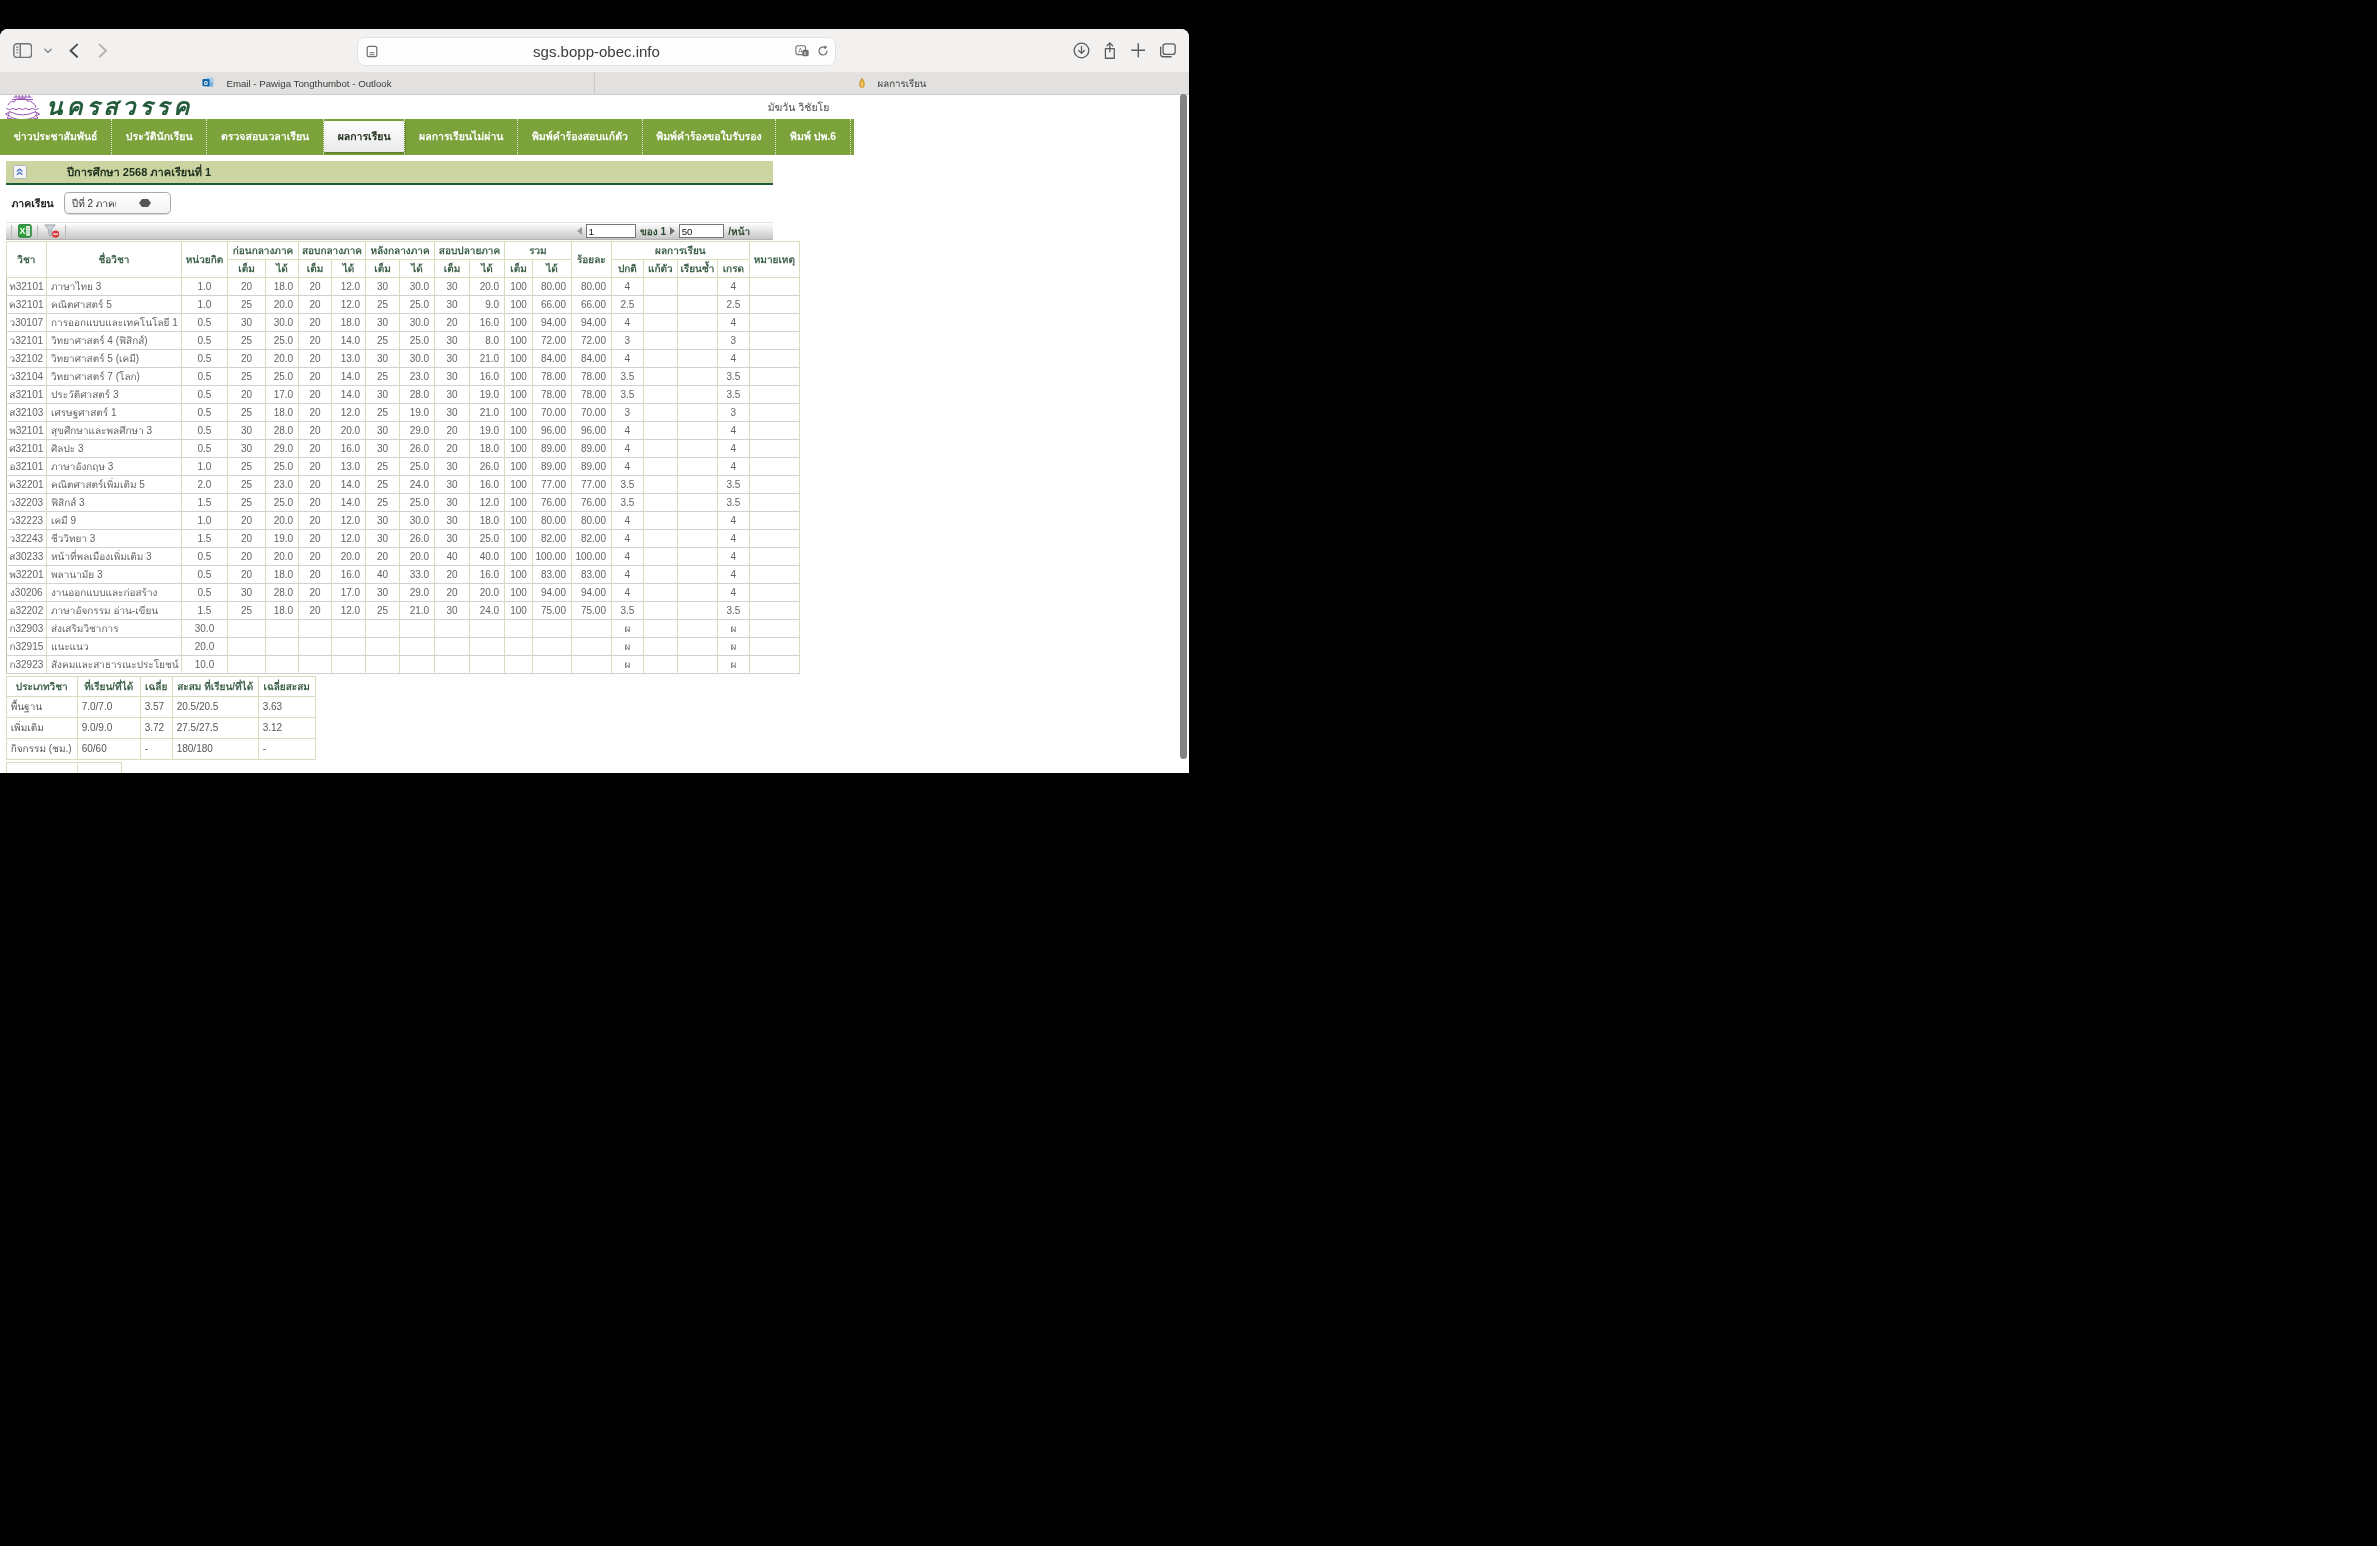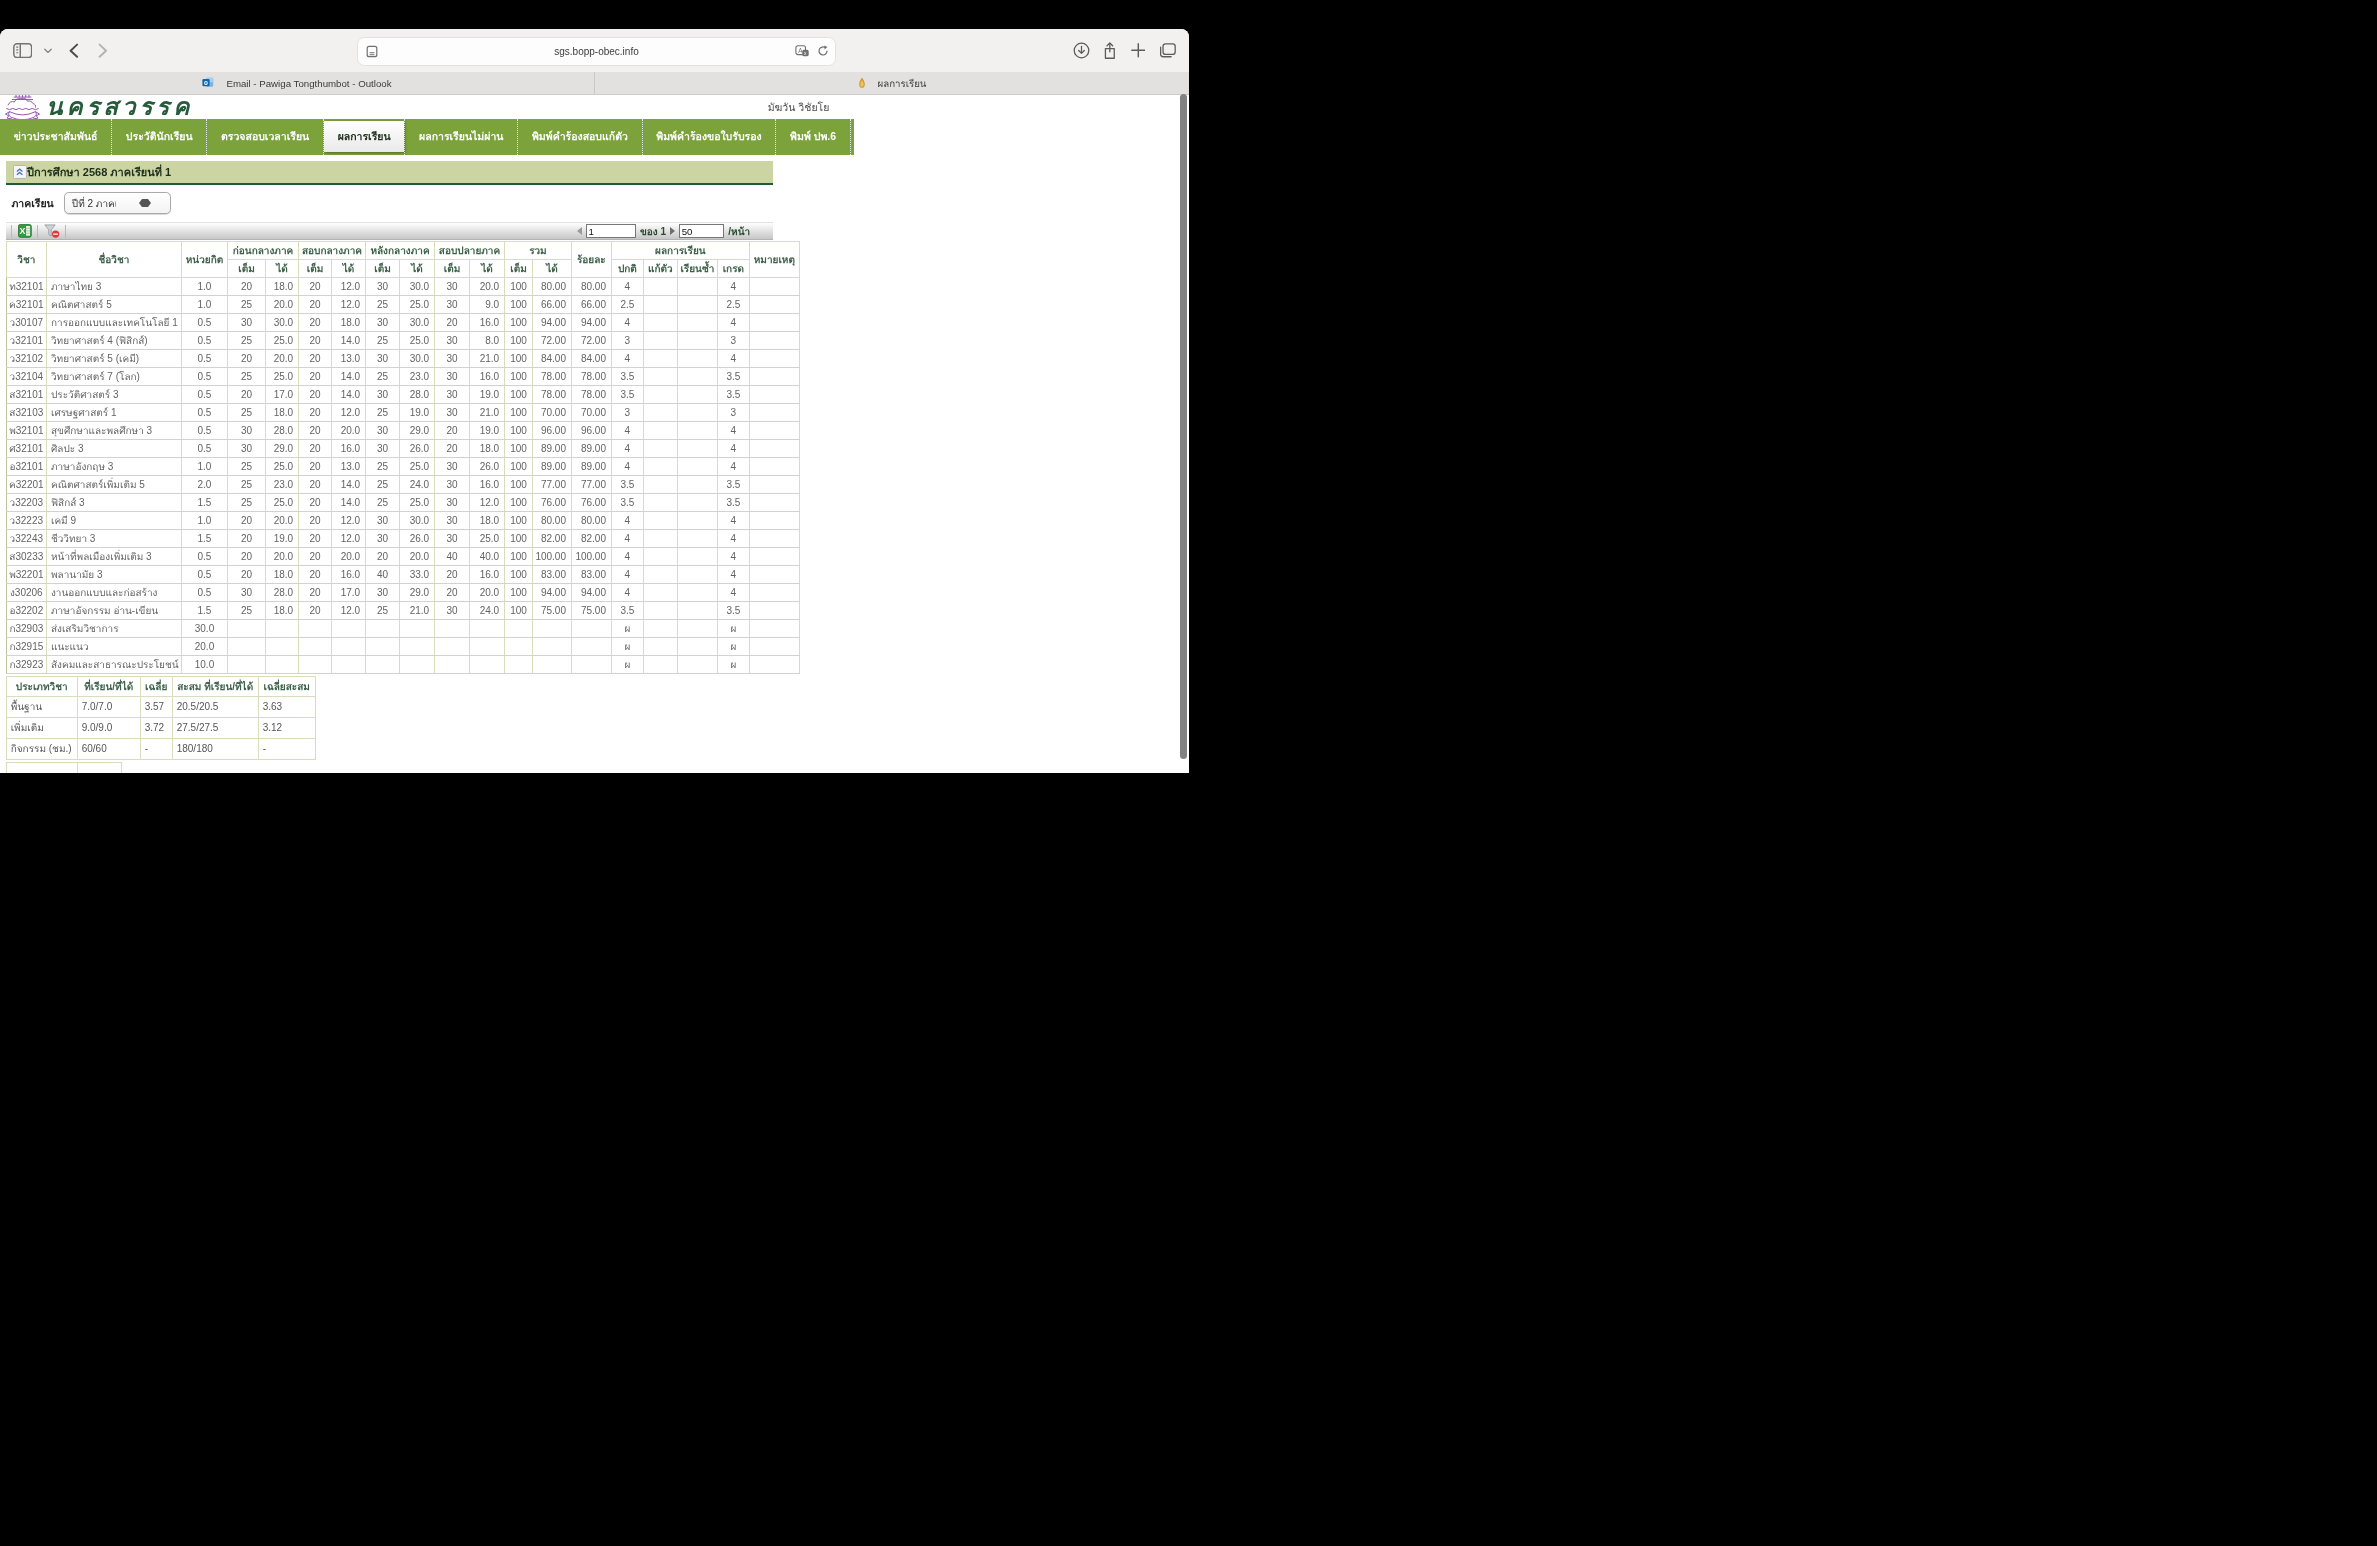--- a/index.html
+++ b/index.html
@@ -8,21 +8,21 @@
     font-family:"Liberation Sans",sans-serif;
   }
   
   .window{position:absolute;left:0;top:29px;width:1189px;height:744px;background:#fff;
     border-radius:8px 8px 0 0;overflow:hidden;}
   .toolbar{position:relative;height:43px;background:#f2f1ef;}
   .tb-left{position:absolute;left:13px;top:0;height:43px;display:flex;align-items:center;gap:11.3px;}
   .icon-btn{display:flex;align-items:center;justify-content:center;border:none;background:none;padding:0;cursor:default;}
   .url-pill{position:absolute;left:357px;top:8px;width:477px;height:27px;background:#fdfdfd;
     border:0.8px solid #e3e1df;border-radius:7.3px;display:flex;align-items:center;}
-  .url-text{flex:1;text-align:center;font-size:10px;color:#3c3c3c;}
+  .url-text{flex:1;text-align:center;font-size:15px;color:#3c3c3c;}
   .pill-left{position:absolute;left:8px;top:6.5px;}
   .pill-right{position:absolute;right:6.5px;top:6.5px;display:flex;gap:6.5px;align-items:center;}
   .tb-right{position:absolute;right:13px;top:0;height:43px;display:flex;align-items:center;gap:13.7px;}
   .tabbar{height:22px;background:#e3e1df;border-bottom:0.8px solid #cecccb;display:flex;}
   .tab{flex:1;display:flex;align-items:center;justify-content:center;gap:12px;font-size:9.7px;color:#3a3a3a;overflow:hidden;white-space:nowrap;}
   .tab+.tab{border-left:0.8px solid #cbc9c7;}
   
   .content{position:relative;height:678px;background:#fff;overflow:hidden;}
   .emblem{position:absolute;left:3.2px;top:-5.7px;}
   .logo-script{position:absolute;left:46px;top:-8px;height:27.5px;overflow:hidden;
@@ -33,21 +33,21 @@
   .nav{position:absolute;left:0;top:23.5px;width:854px;height:36px;background:#7ba23b;display:flex;align-items:stretch;}
   .nav-item{display:flex;align-items:center;padding:0 13.7px;color:#fff;font-size:10.5px;font-weight:bold;
     border-right:1.6px dotted rgba(255,255,255,.8);white-space:nowrap;cursor:default;}
   .nav-item.active{background:linear-gradient(#ffffff,#e9e9e9);color:#24321f;margin:2.4px 0;
     border-right:none;box-shadow:0.8px 0.8px 2.4px rgba(0,0,0,.35);}
   .nav-item.active + .nav-item{border-left:1.6px dotted rgba(255,255,255,.8);}
   .section-bar{position:absolute;left:5.7px;top:66px;width:767px;height:22px;background:#ccd5a2;
     border-bottom:2.4px solid #1e5b37;display:flex;align-items:center;}
   .collapse-btn{width:12px;height:12px;margin-left:7.3px;background:#f5f5f5;border:0.8px solid #b5b5b5;
     border-radius:1.6px;display:flex;align-items:center;justify-content:center;}
-  .section-title{font-size:11px;font-weight:bold;color:#1c2e1c;}
+  .section-title{margin-left:40px;font-size:11px;font-weight:bold;color:#1c2e1c;}
   .term-row{position:absolute;left:5.7px;top:90px;width:767px;height:36px;display:flex;align-items:center;}
   .term-label{margin-left:5.7px;font-size:10.5px;font-weight:bold;color:#222;}
   .term-select{margin-left:10.5px;width:105px;height:20px;border:0.8px solid #a9a9a9;border-radius:4.9px;
     background:linear-gradient(#fff,#f3f3f3);display:flex;align-items:center;font-size:10px;color:#333;
     box-shadow:0 0.8px 0.8px rgba(0,0,0,.15);}
   .term-select span{flex:1;padding-left:6.5px;white-space:nowrap;overflow:hidden;}
   .stepper{width:11.3px;display:flex;flex-direction:column;align-items:center;gap:0.8px;margin-right:3.2px;}
   .tri-up{width:0;height:0;border-left:3.2px solid transparent;border-right:3.2px solid transparent;border-bottom:4px solid #555;}
   .tri-dn{width:0;height:0;border-left:3.2px solid transparent;border-right:3.2px solid transparent;border-top:4px solid #555;}
   .strip{position:absolute;left:5.7px;top:127px;width:767px;height:16px;

